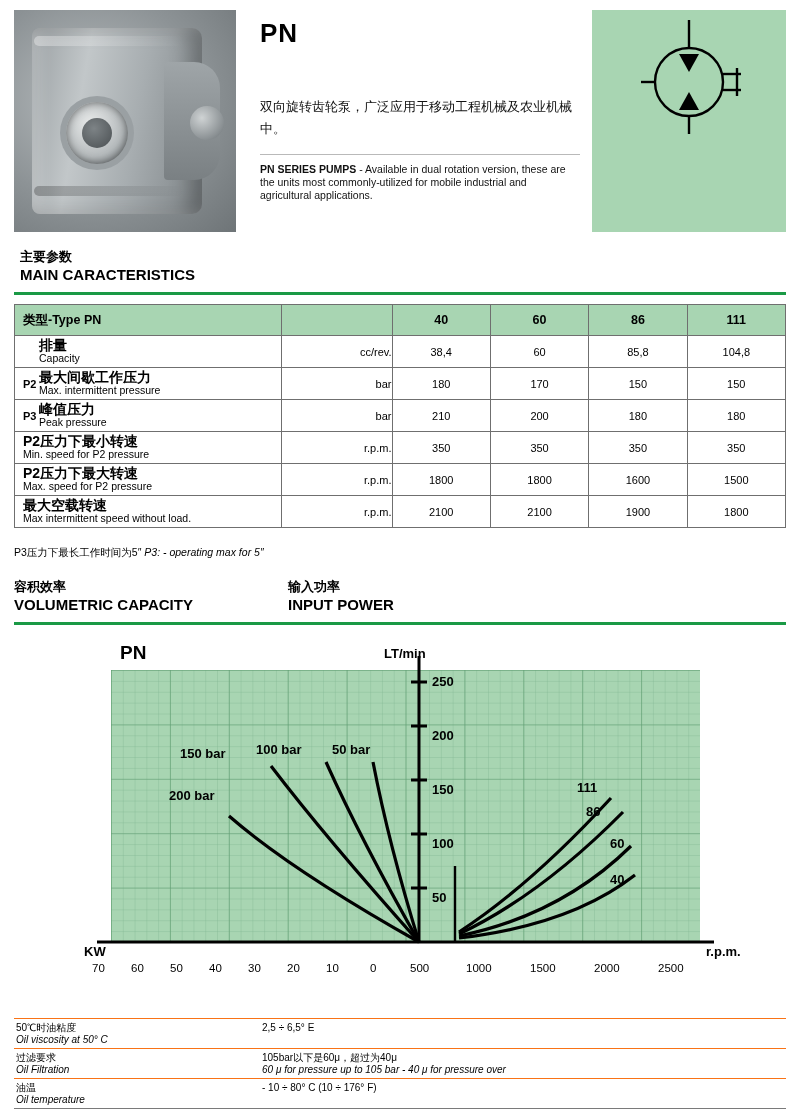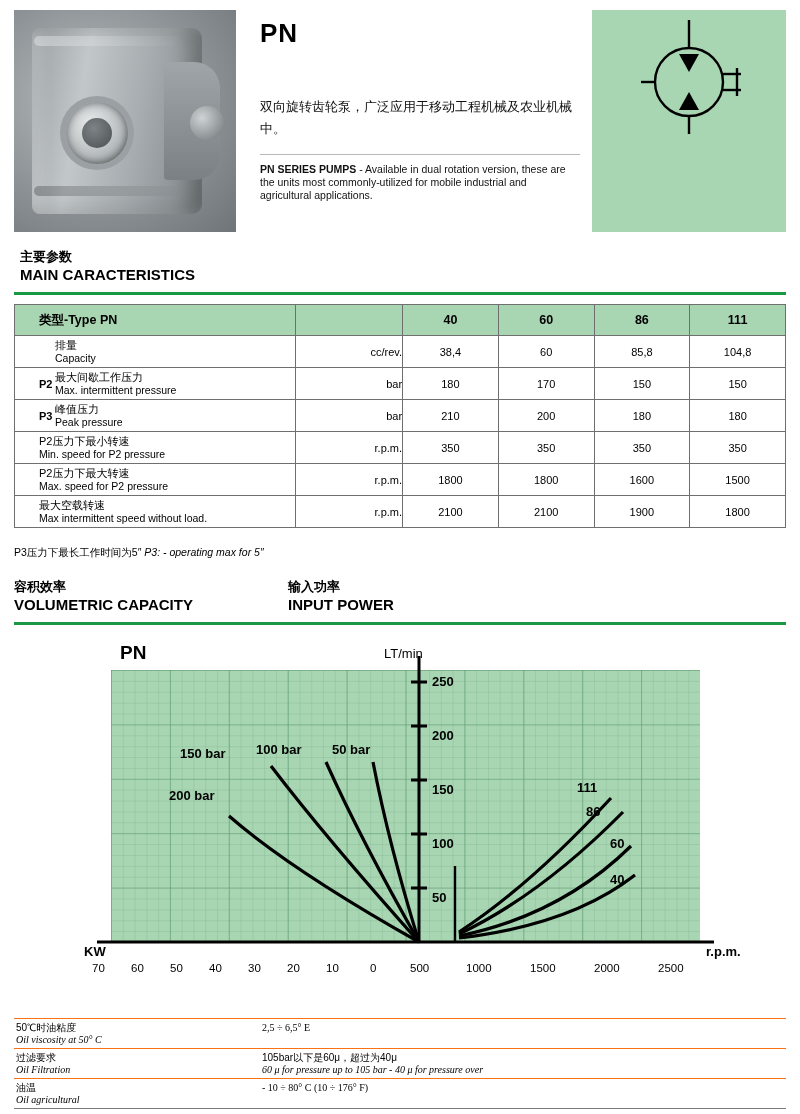--- a/index.html
+++ b/index.html
@@ -75,57 +75,57 @@
 
   
   table.main{
     position:absolute;left:14px;top:304px;width:772px;
     border-collapse:collapse;font-size:11px;
   }
   table.main td, table.main th{
     border:1px solid #6f6f6f;padding:0;text-align:center;vertical-align:middle;
     height:31px;
   }
-  table.main .c1{width:192px;text-align:left;padding-left:24px;}
+  table.main .c1{width:192px;text-align:left;padding-left:8px;}
   table.main .c2{width:82px;text-align:right;}
   table.main .num{width:73px;}
   table.main thead td{background:#a8d5b2;font-weight:bold;font-size:12.5px;height:30px;}
   table.main thead td.c1{text-align:left;}
   .lab{display:block;line-height:12.5px;text-align:left;}
-  .lab .l1{font-size:11px;}
+  .lab .l1{font-size:14px;font-weight:bold;}
   .lab .l2{font-size:10.5px;}
   .p-prefix{font-weight:bold;display:inline-block;width:16px;vertical-align:middle;}
   .labwrap{display:flex;align-items:center;}
 
   .note{position:absolute;left:14px;top:546px;font-size:10.5px;}
   .note i{font-style:italic;}
 
   
   .chartwrap{position:absolute;left:14px;top:632px;width:772px;height:364px;}
   .chart-bg{position:absolute;left:97px;top:38px;width:589px;height:272px;background:#a8d5b2;}
   .grid-minor,.grid-major{position:absolute;left:97px;top:38px;width:589px;height:272px;}
   .pnlabel{position:absolute;left:106px;top:10px;font-size:19px;font-weight:bold;}
-  .ltmin{position:absolute;left:370px;top:14px;font-size:13px;font-weight:normal;text-align:center;}
+  .ltmin{position:absolute;left:370px;top:14px;font-size:13px;font-weight:bold;text-align:center;}
   .kw{position:absolute;left:70px;top:312px;font-size:13px;font-weight:bold;}
   .rpm{position:absolute;left:692px;top:312px;font-size:13px;font-weight:bold;}
   .ytick{position:absolute;font-size:13px;font-weight:bold;text-align:right;}
   .xtick{position:absolute;font-size:11.5px;font-weight:normal;}
   .curvelabel{position:absolute;font-size:13px;font-weight:bold;}
 
   
   table.foot{
     position:absolute;left:14px;top:1018px;width:772px;border-collapse:collapse;
     font-size:10px;
   }
   table.foot td{border-top:1px solid #f97316;padding:3px 2px 3px 2px;vertical-align:top;}
   table.foot tr:last-child td{border-bottom:1px solid #7a7a7a;}
   table.foot .fc1{width:238px;}
   table.foot .fc2{width:auto;padding-left:6px;}
   .f-cn{font-size:10px;line-height:11.5px;}
-  .f-en{font-size:10px;line-height:11.5px;font-style:italic;font-family:Liberation Serif, serif;}
+  .f-en{font-size:10px;line-height:11.5px;font-style:italic;}
 </style>
 </head>
 <body>
 
 <div class="page">
 
   <div class="top">
 
     <div class="photo">
       <div class="body"></div>
@@ -358,21 +358,21 @@
         <div class="f-en">Oil Filtration</div>
       </td>
       <td class="fc2">
         <div class="f-cn">105bar以下是60μ，超过为40μ</div>
         <div class="f-en">60 μ for pressure up to 105 bar - 40 μ for pressure over</div>
       </td>
     </tr>
     <tr>
       <td class="fc1">
         <div class="f-cn">油温</div>
-        <div class="f-en">Oil agricultural</div>
+        <div class="f-en">Oil temperature</div>
       </td>
       <td class="fc2">
         <div class="f-cn"></div>
         <div class="f-en" style="font-style:normal">- 10 ÷ 80° C (10 ÷ 176° F)</div>
       </td>
     </tr>
   </tbody>
     </table>
 
 </div>

